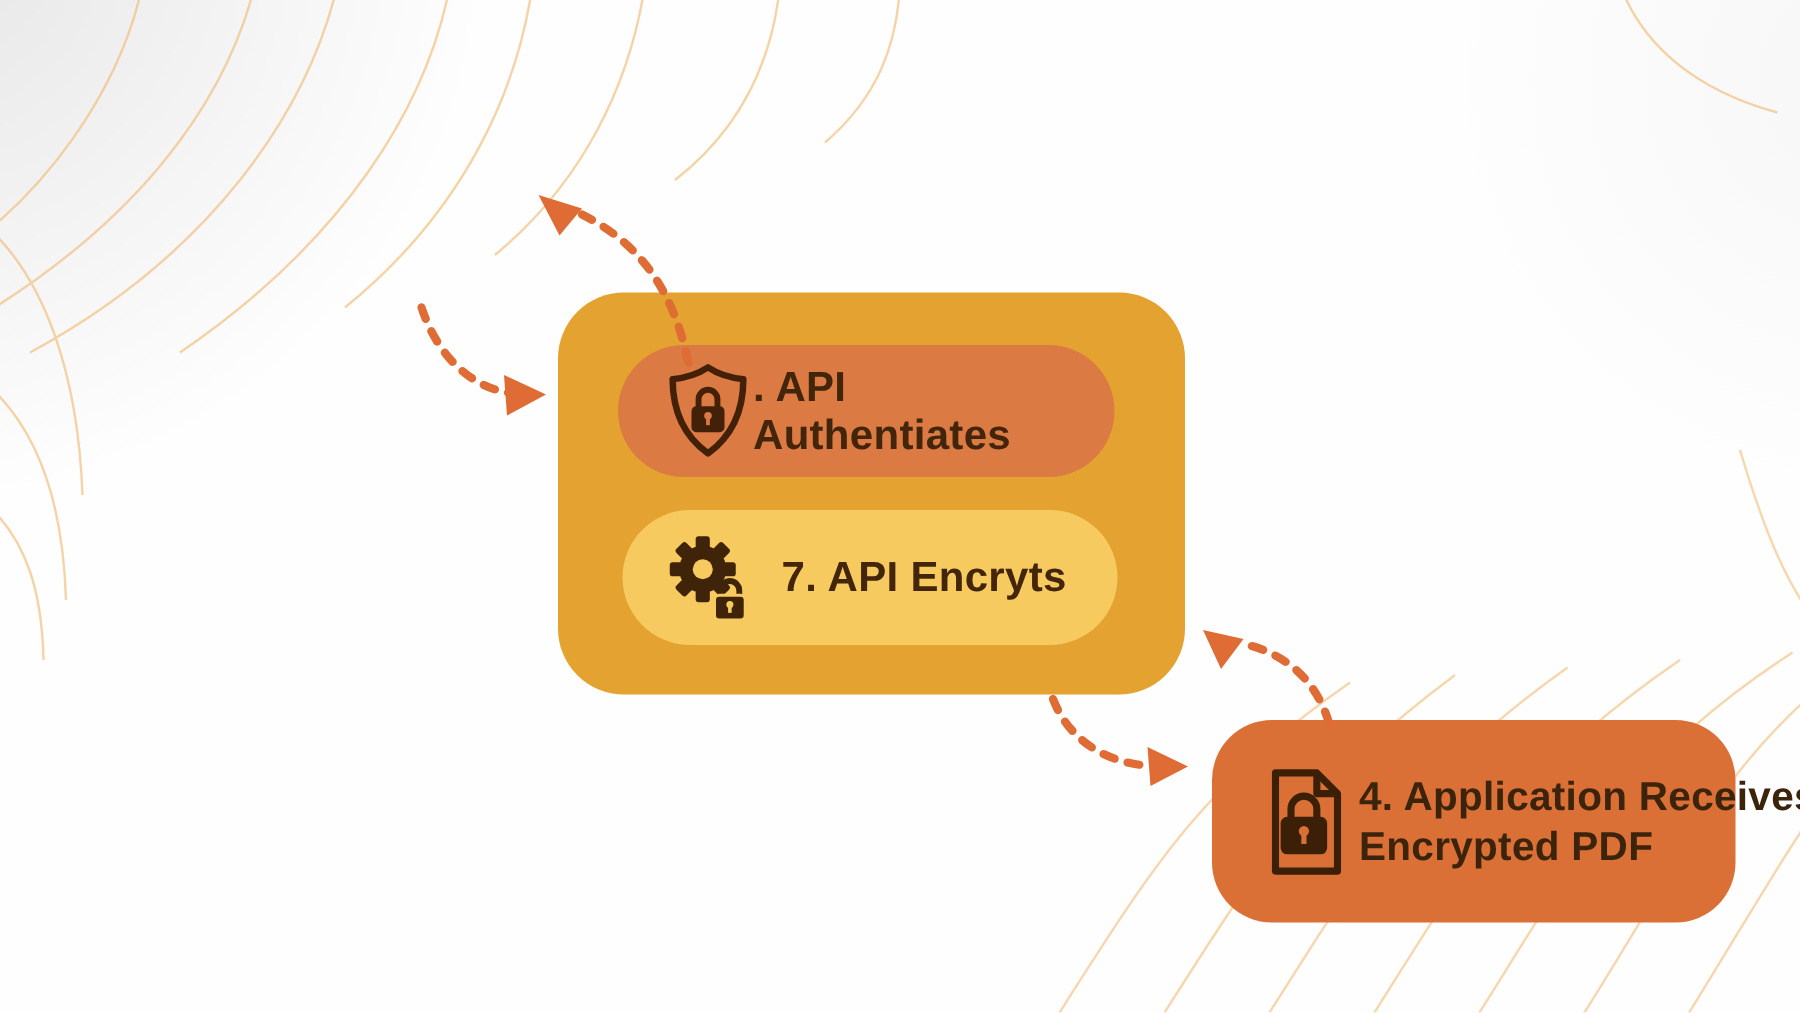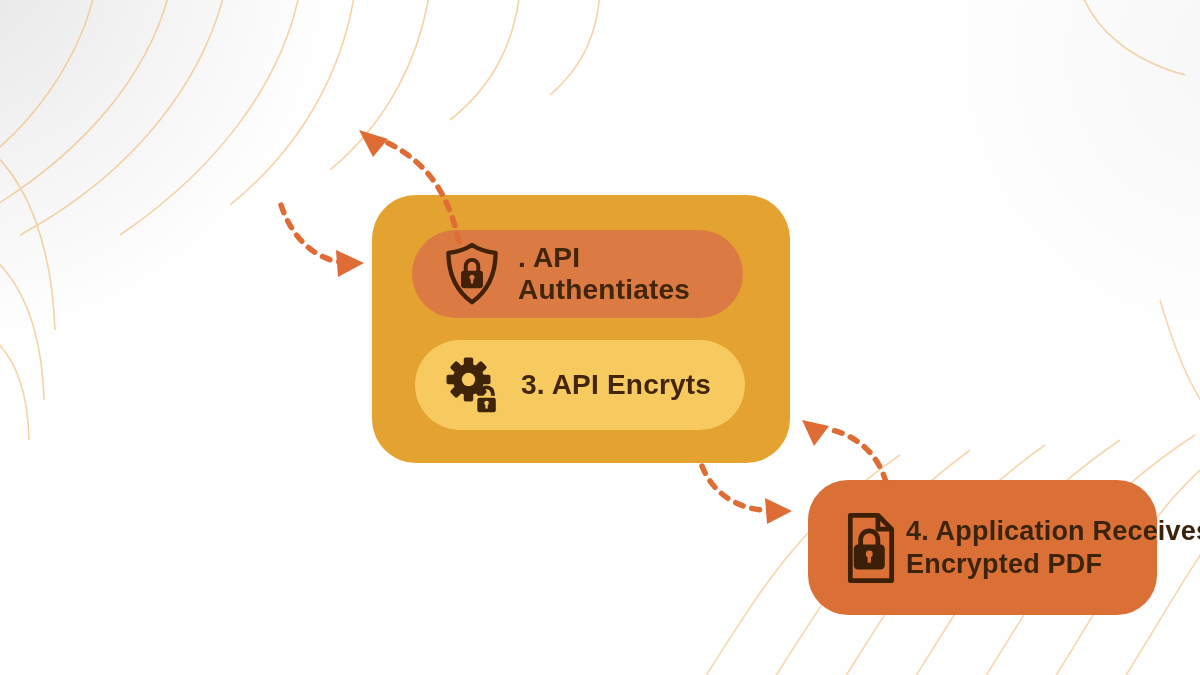--- a/index.html
+++ b/index.html
@@ -33,21 +33,21 @@
   .api-container{
     position:absolute;left:372px;top:195px;width:418px;height:268px;
     border-radius:44px;background:#E4A231;z-index:1;
   }
   .pill{
     position:absolute;display:flex;align-items:center;box-sizing:border-box;
     font-weight:700;font-size:28px;color:#42250B;letter-spacing:.2px;
   }
   .pill-auth{
     left:40px;top:35px;width:331px;height:88px;border-radius:44px;
-    background:#DB7A43;padding-left:30px;gap:16px;
+    background:#DB7A43;padding-left:30px;gap:0;
   }
   .pill-enc{
     left:43px;top:145px;width:330px;height:90px;border-radius:45px;
     background:#F6CA5F;padding-left:26px;gap:14px;
   }
   .step4{
     left:808px;top:480px;width:349px;height:135px;border-radius:40px;
     background:#DA7036;padding-left:32px;gap:4px;z-index:2;
   }
   .step4 .label{
@@ -117,21 +117,21 @@
           <circle r="20"></circle>
           <circle r="8.5" fill="#F6CA5F"></circle>
         </g>
         <g transform="translate(58,57)">
           <path d="M -8 1 v -5 a 8 8 0 0 1 16 0 v 5" fill="none" stroke="#3F240A" stroke-width="5"></path>
           <rect x="-13" y="0" width="26" height="21" rx="4" fill="#3F240A" stroke="#F6CA5F" stroke-width="2.5"></rect>
           <circle cx="0" cy="8" r="3" fill="#F6CA5F"></circle>
           <rect x="-1.5" y="8" width="3" height="7" fill="#F6CA5F"></rect>
         </g>
       </svg>
-      <span>3. API Encryts</span>
+      <span>7. API Encryts</span>
     </div>
 
   </div>
 
   <div class="box step4">
     <svg class="icon" width="62" height="76" viewBox="0 0 72 88">
       <g fill="none" stroke="#3C1F07" stroke-width="5.5" stroke-linejoin="round">
         <path d="M 12 6 H 44 L 60 22 V 82 H 12 Z"></path>
         <path d="M 44 6 V 22 H 60"></path>
       </g>

